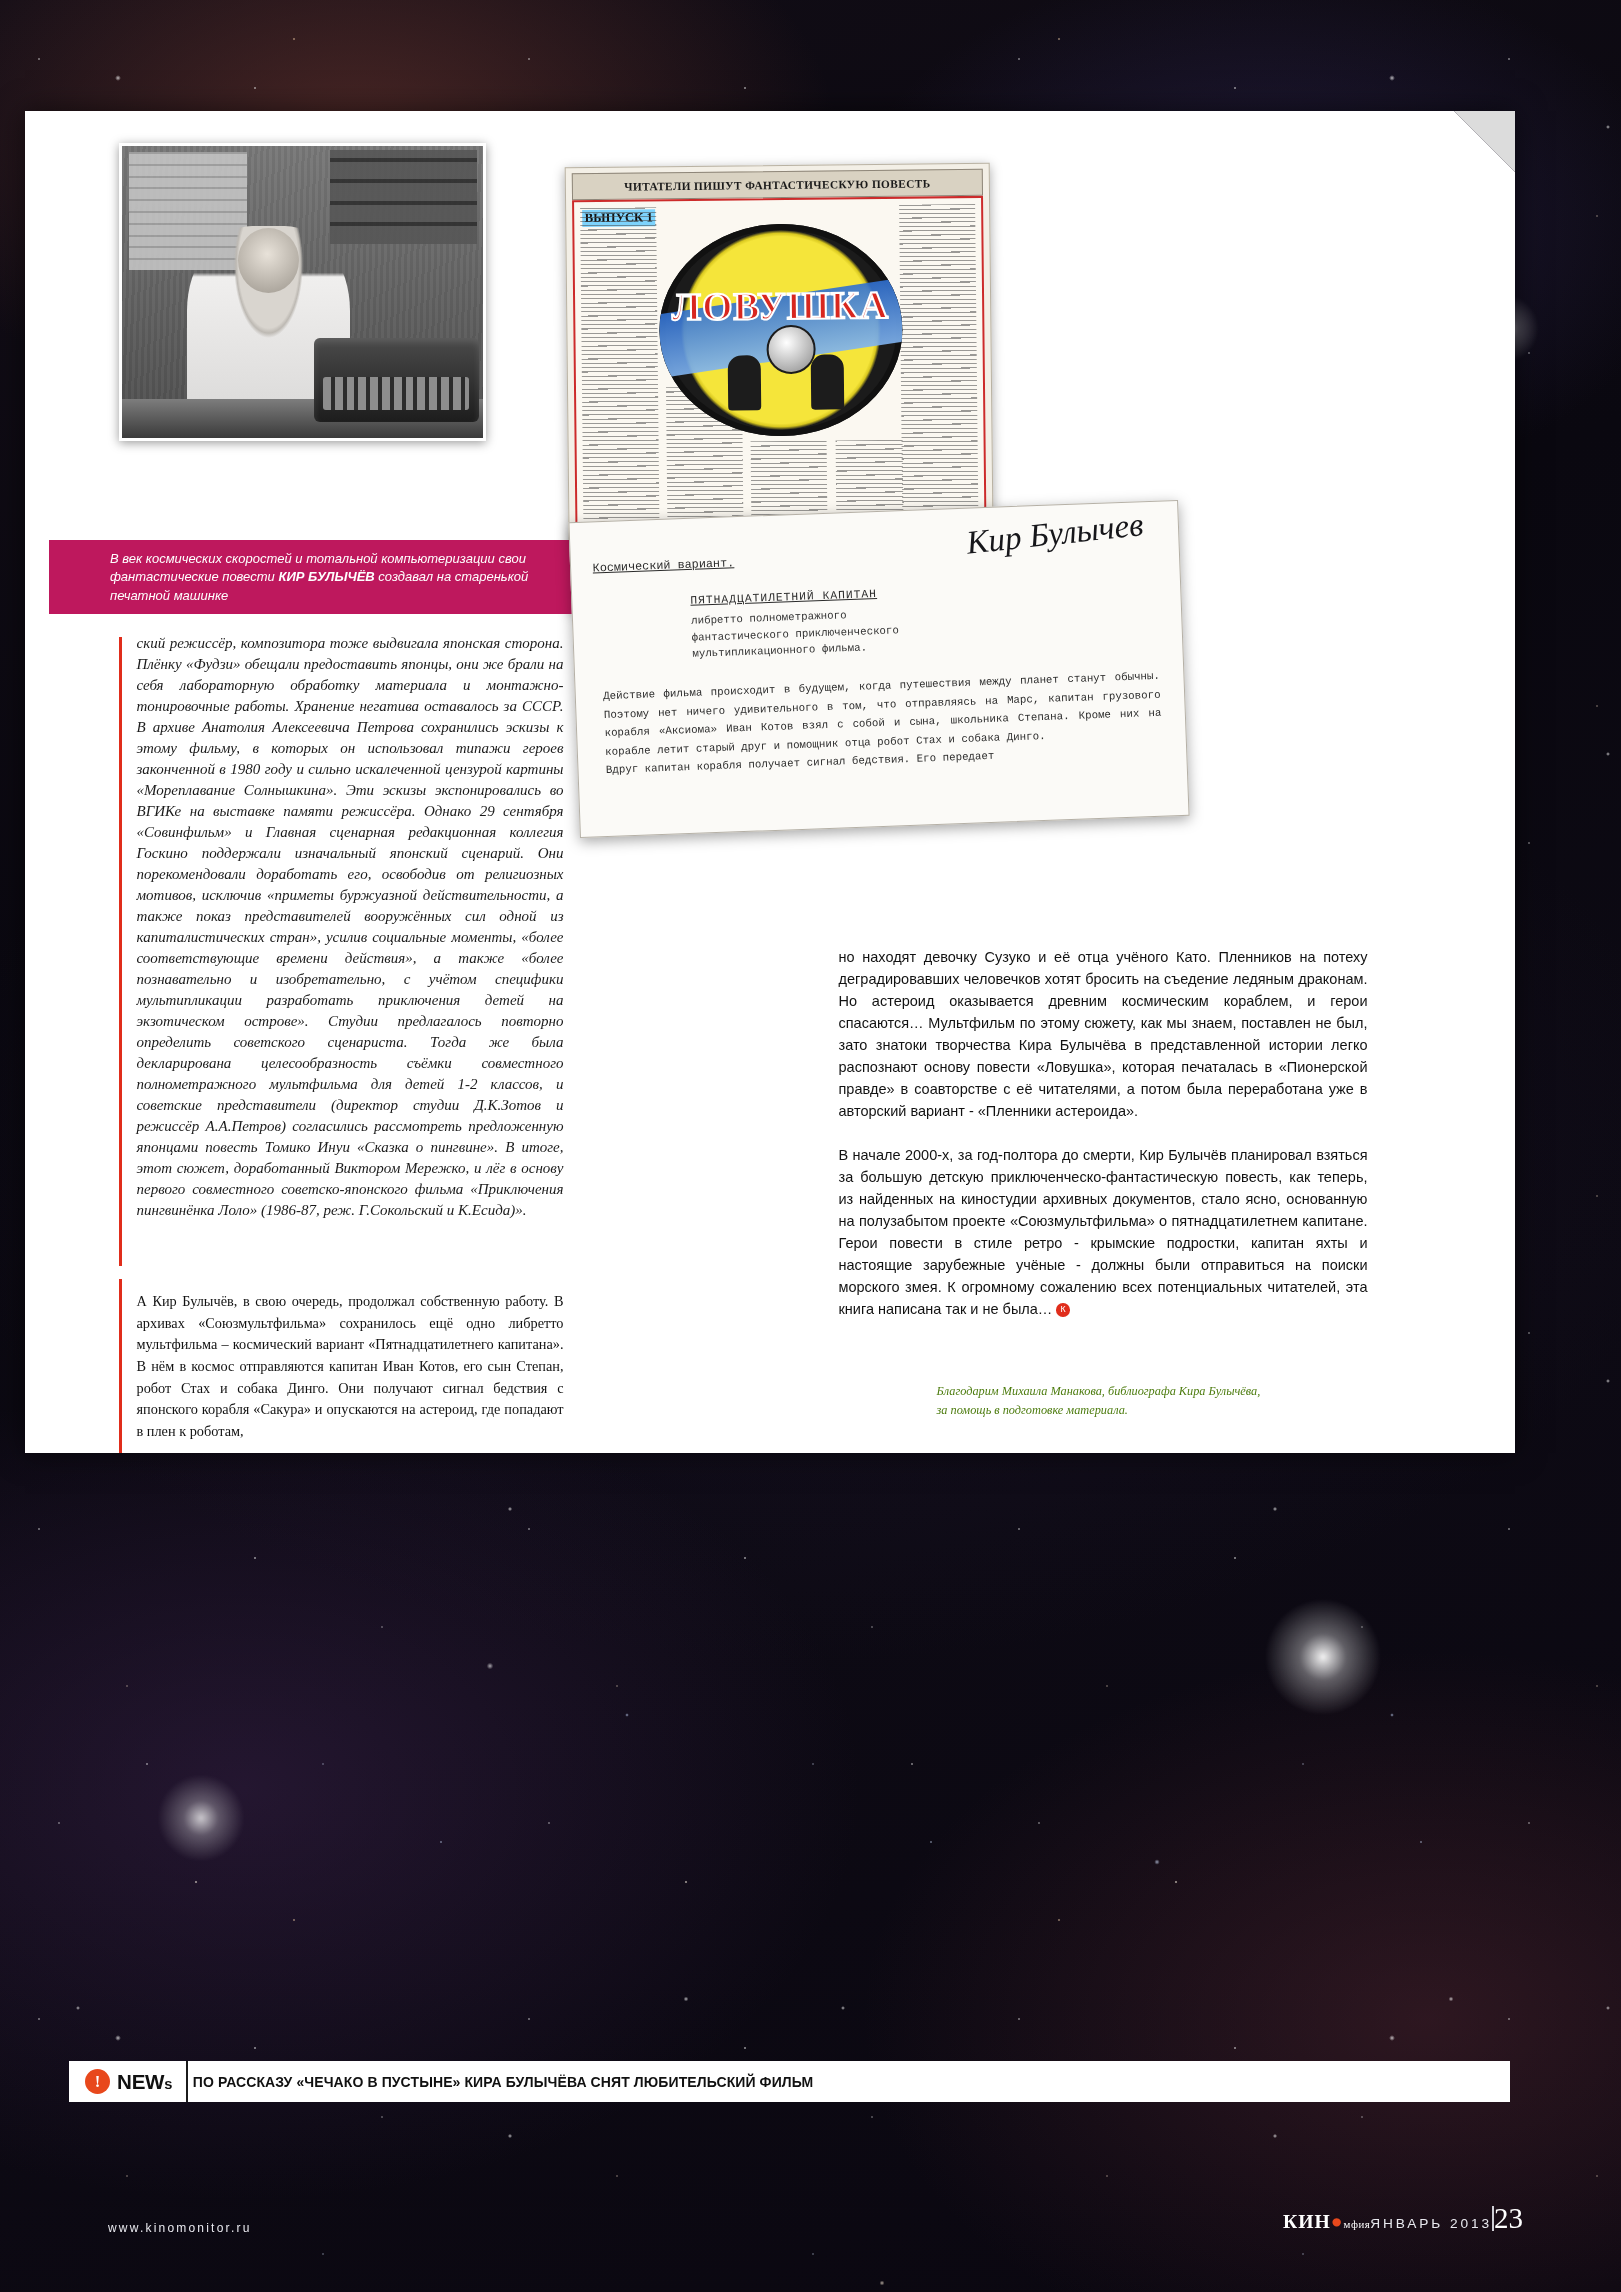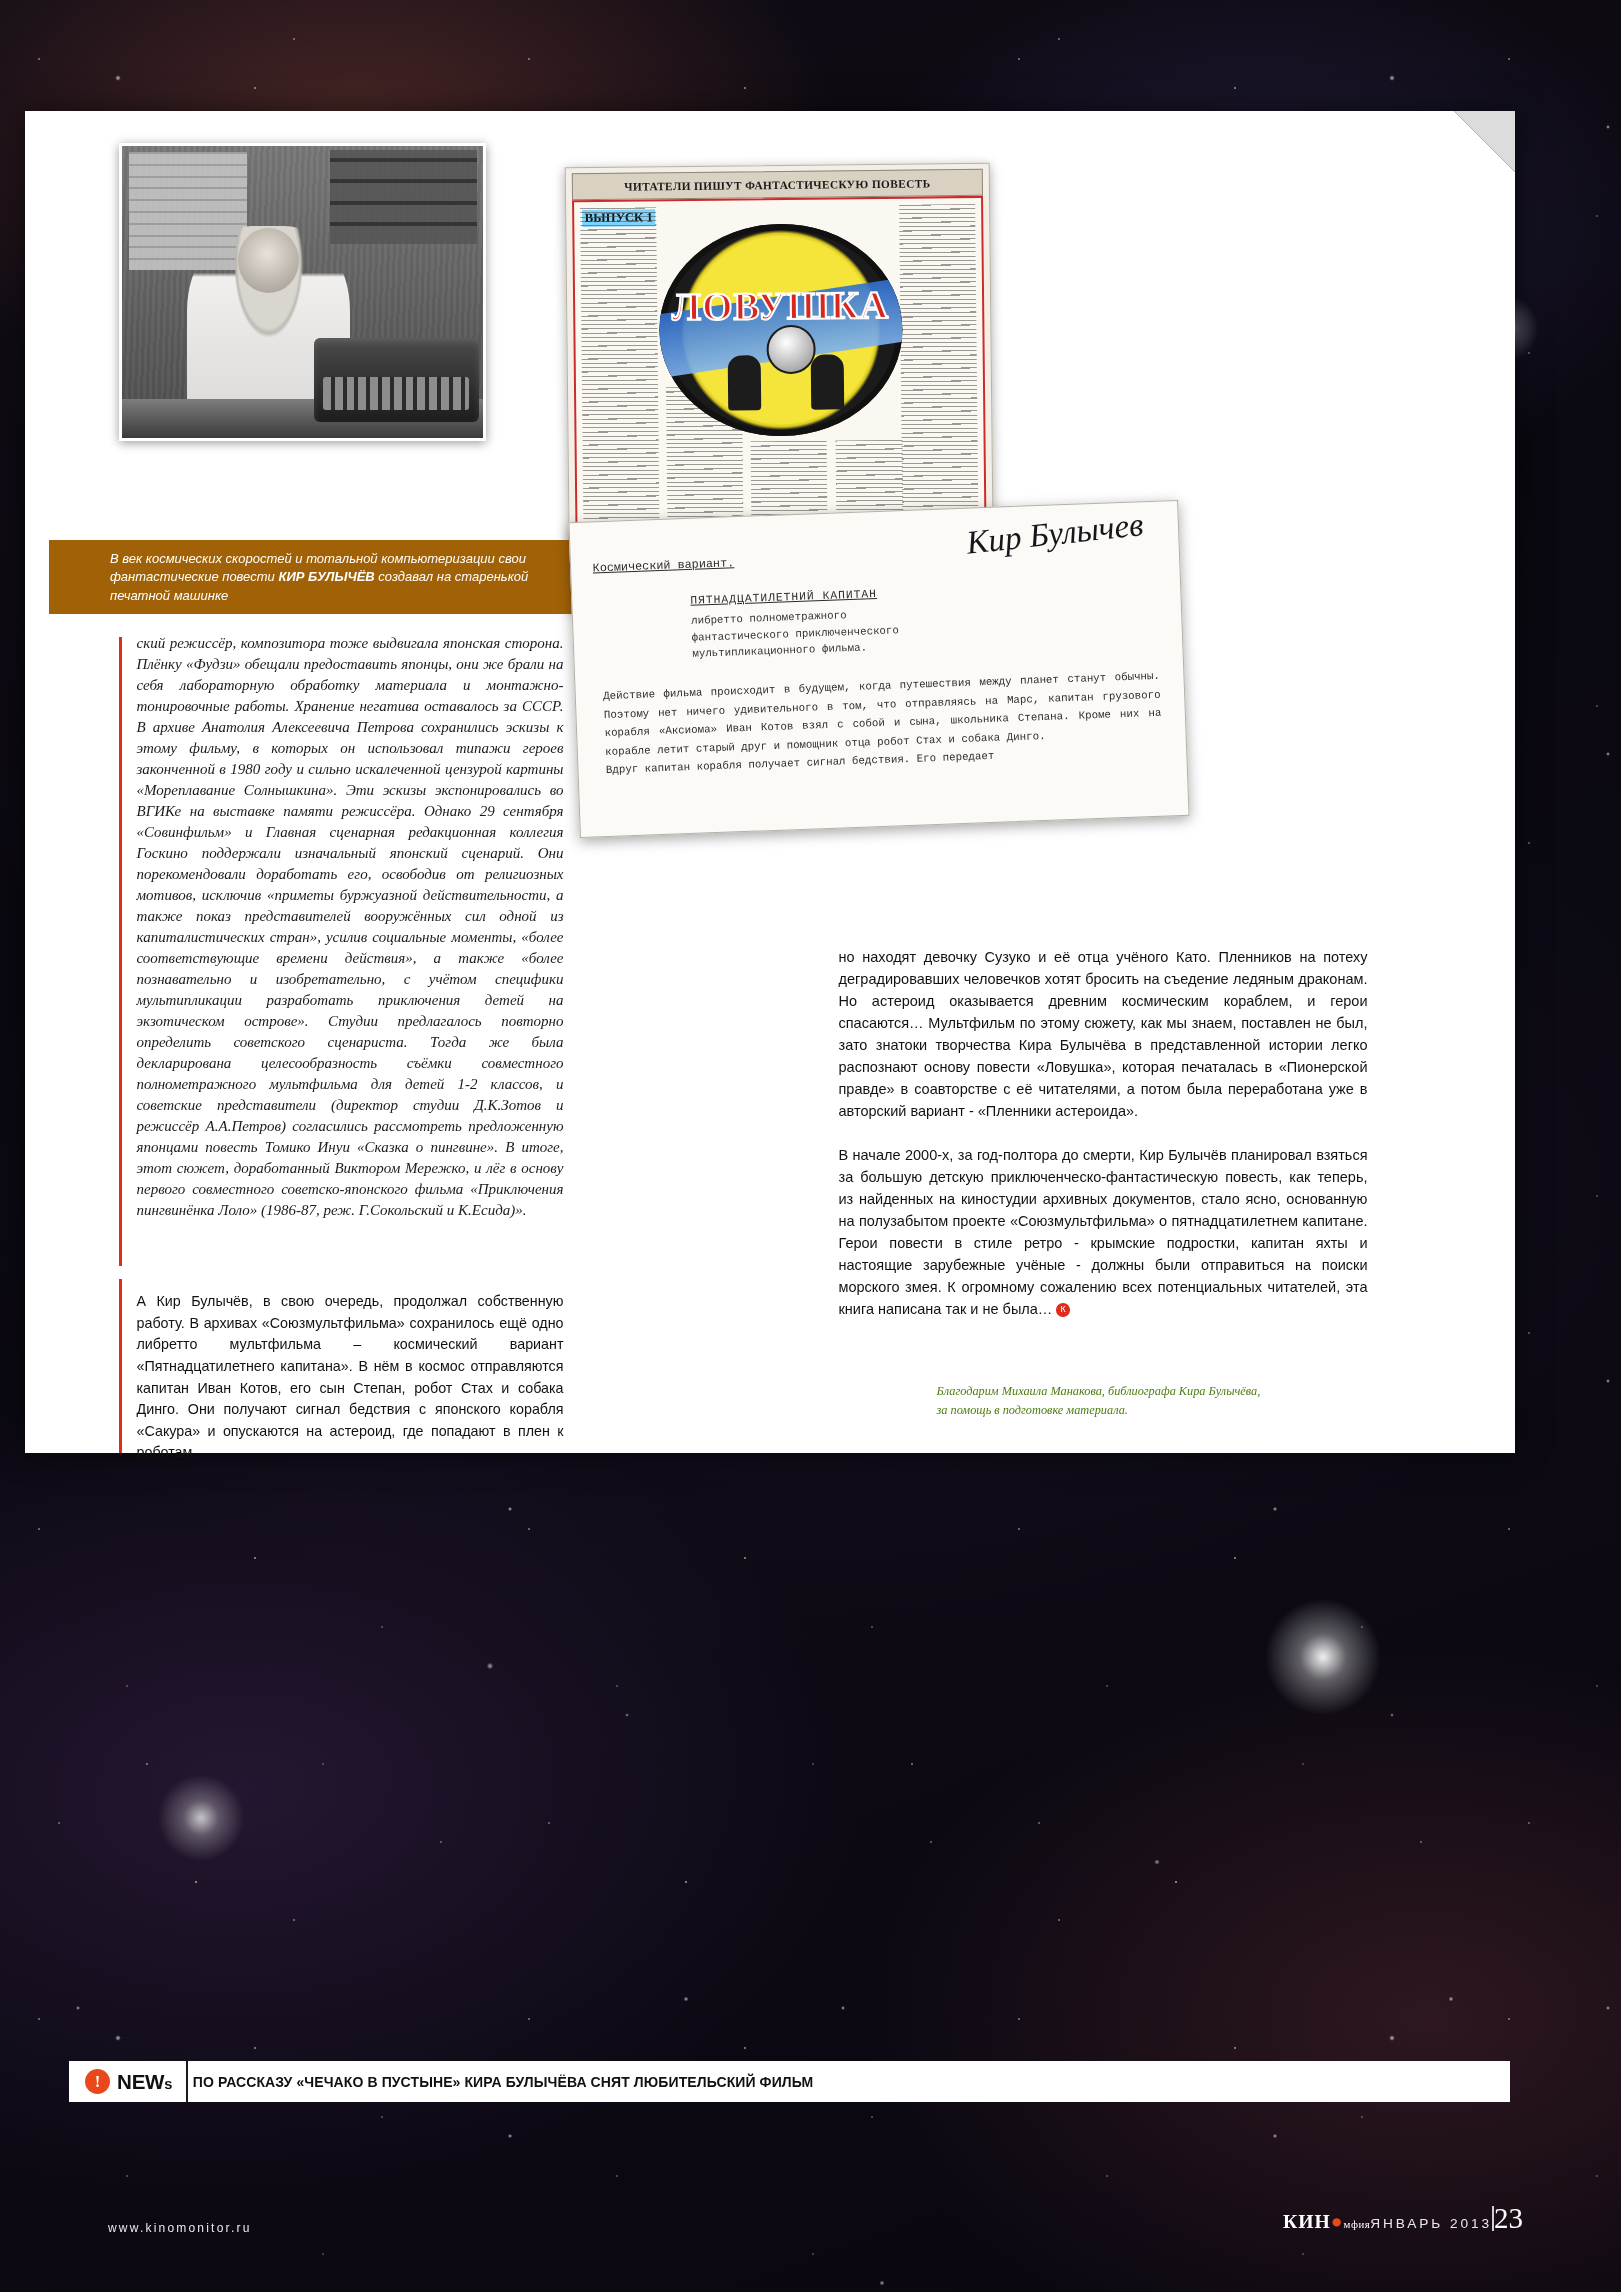--- a/index.html
+++ b/index.html
@@ -264,21 +264,21 @@
     transform: rotate(-4deg);
   }
 
   
   .caption-bar {
     position:absolute;
     left:24.5px;
     top:429px;
     width:564px;
     height:74px;
-    background:#a16207;
+    background:#be185d;
   }
   .caption-bar p {
     margin:0;
     padding:9.8px 21.6px 0 61px;
     color:#ffffff;
     font-size:13px;
     line-height:18.6px;
     font-style:italic;
     font-family:"Liberation Sans", sans-serif;
   }
@@ -312,21 +312,21 @@
     font-style:italic;
     color:#1b1b1b;
     text-align:justify;
   }
   .col-a p { margin:0 0 0 0; text-indent: 0; }
   .col-a2 {
     position:absolute;
     left:112px;
     top:1166px;
     width:427px;
-    font-family:Liberation Sans, sans-serif;
+    font-family:Liberation Serif, serif;
     font-size:14.3px;
     line-height:21.6px;
     color:#121212;
     text-align:justify;
     font-style:normal;
   }
   .col-b {
     position:absolute;
     left:814px;
     top:835px;

